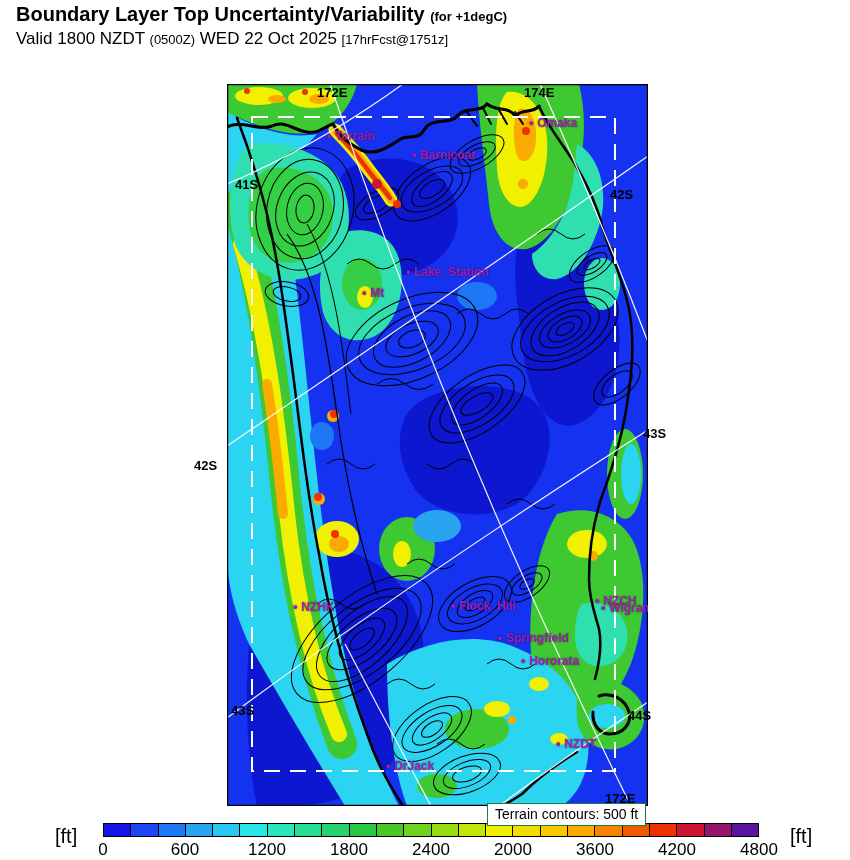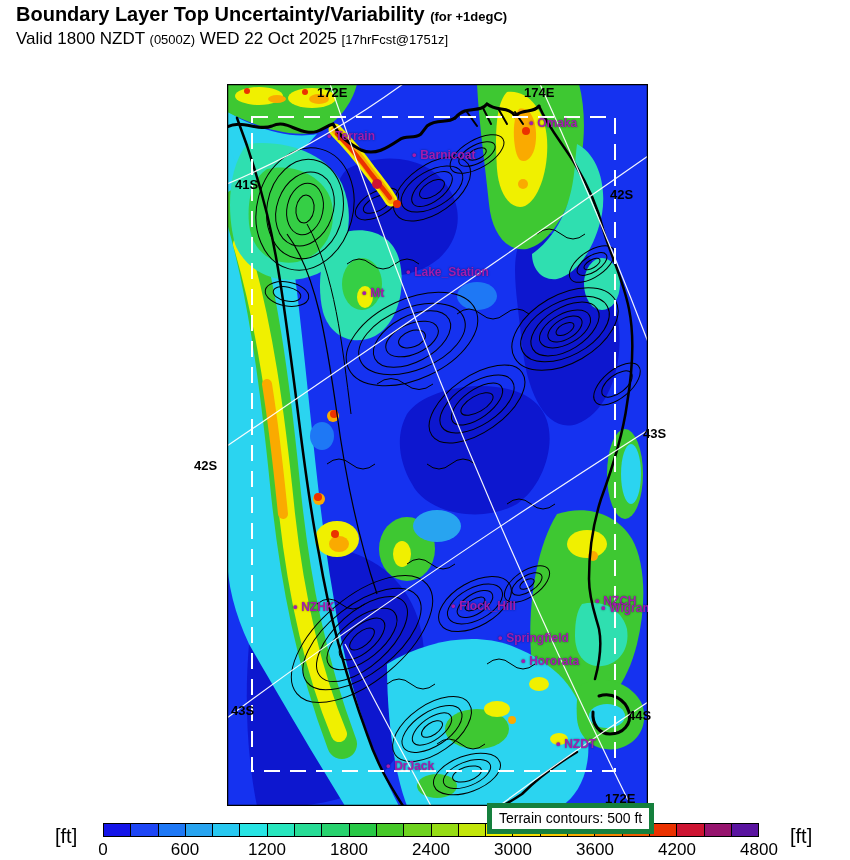--- a/index.html
+++ b/index.html
@@ -13,21 +13,21 @@
   .hdr-line2 .small{font-size:13px;}
   .hdr-line3{margin-top:2px;font-size:12.5px;}
   
   .map-frame{position:absolute;left:227px;top:84px;width:421px;height:722px;overflow:hidden;}
   .map-frame svg{display:block;}
   .station{position:absolute;font-size:12px;font-weight:bold;color:#a21caf;white-space:nowrap;
            text-shadow:0 0 2px rgba(0,0,0,.55);line-height:13px;}
   .station::before{content:"\2022\00a0";font-size:13px;}
   .grid-label{position:absolute;font-size:13px;font-weight:bold;color:#000;white-space:nowrap;line-height:13px;}
   
-  .terrain-note{position:absolute;left:487px;top:803px;padding:2px 7px 3px 7px;border:5px solid #15803d;
+  .terrain-note{position:absolute;left:487px;top:803px;padding:2px 7px 3px 7px;border:1px solid #15803d;
                 background:#fff;font-size:14px;z-index:6;}
   
   .cb-unit{position:absolute;top:825px;font-size:20px;z-index:2;}
   .cb-unit.left{left:55px;}
   .cb-unit.right{left:790px;}
   .cb-bar{position:absolute;left:103px;top:823px;width:656px;height:14px;display:flex;
           border:1px solid #000;box-sizing:border-box;z-index:2;}
   .cb-seg{flex:1 1 auto;border-left:1px solid #000;}
   .cb-seg:first-child{border-left:none;}
   .cb-ticks{position:absolute;left:0;top:840px;width:850px;height:20px;z-index:2;}
@@ -326,19 +326,19 @@
       <div class="cb-seg" style="background: rgb(150, 20, 110);"></div>
       <div class="cb-seg" style="background: rgb(90, 20, 160);"></div>
     </div>
   <div class="cb-unit right">[ft]</div>
   <div class="cb-ticks" id="cb-ticks">
       <span class="cb-tick" style="left: 103px;">0</span>
       <span class="cb-tick" style="left: 185px;">600</span>
       <span class="cb-tick" style="left: 267px;">1200</span>
       <span class="cb-tick" style="left: 349px;">1800</span>
       <span class="cb-tick" style="left: 431px;">2400</span>
-      <span class="cb-tick" style="left: 513px;">3000</span>
+      <span class="cb-tick" style="left: 513px;">2000</span>
       <span class="cb-tick" style="left: 595px;">3600</span>
       <span class="cb-tick" style="left: 677px;">4200</span>
       <span class="cb-tick" style="left: 759px;">4800</span>
     </div>
 
 </div>
 
 </body></html>

